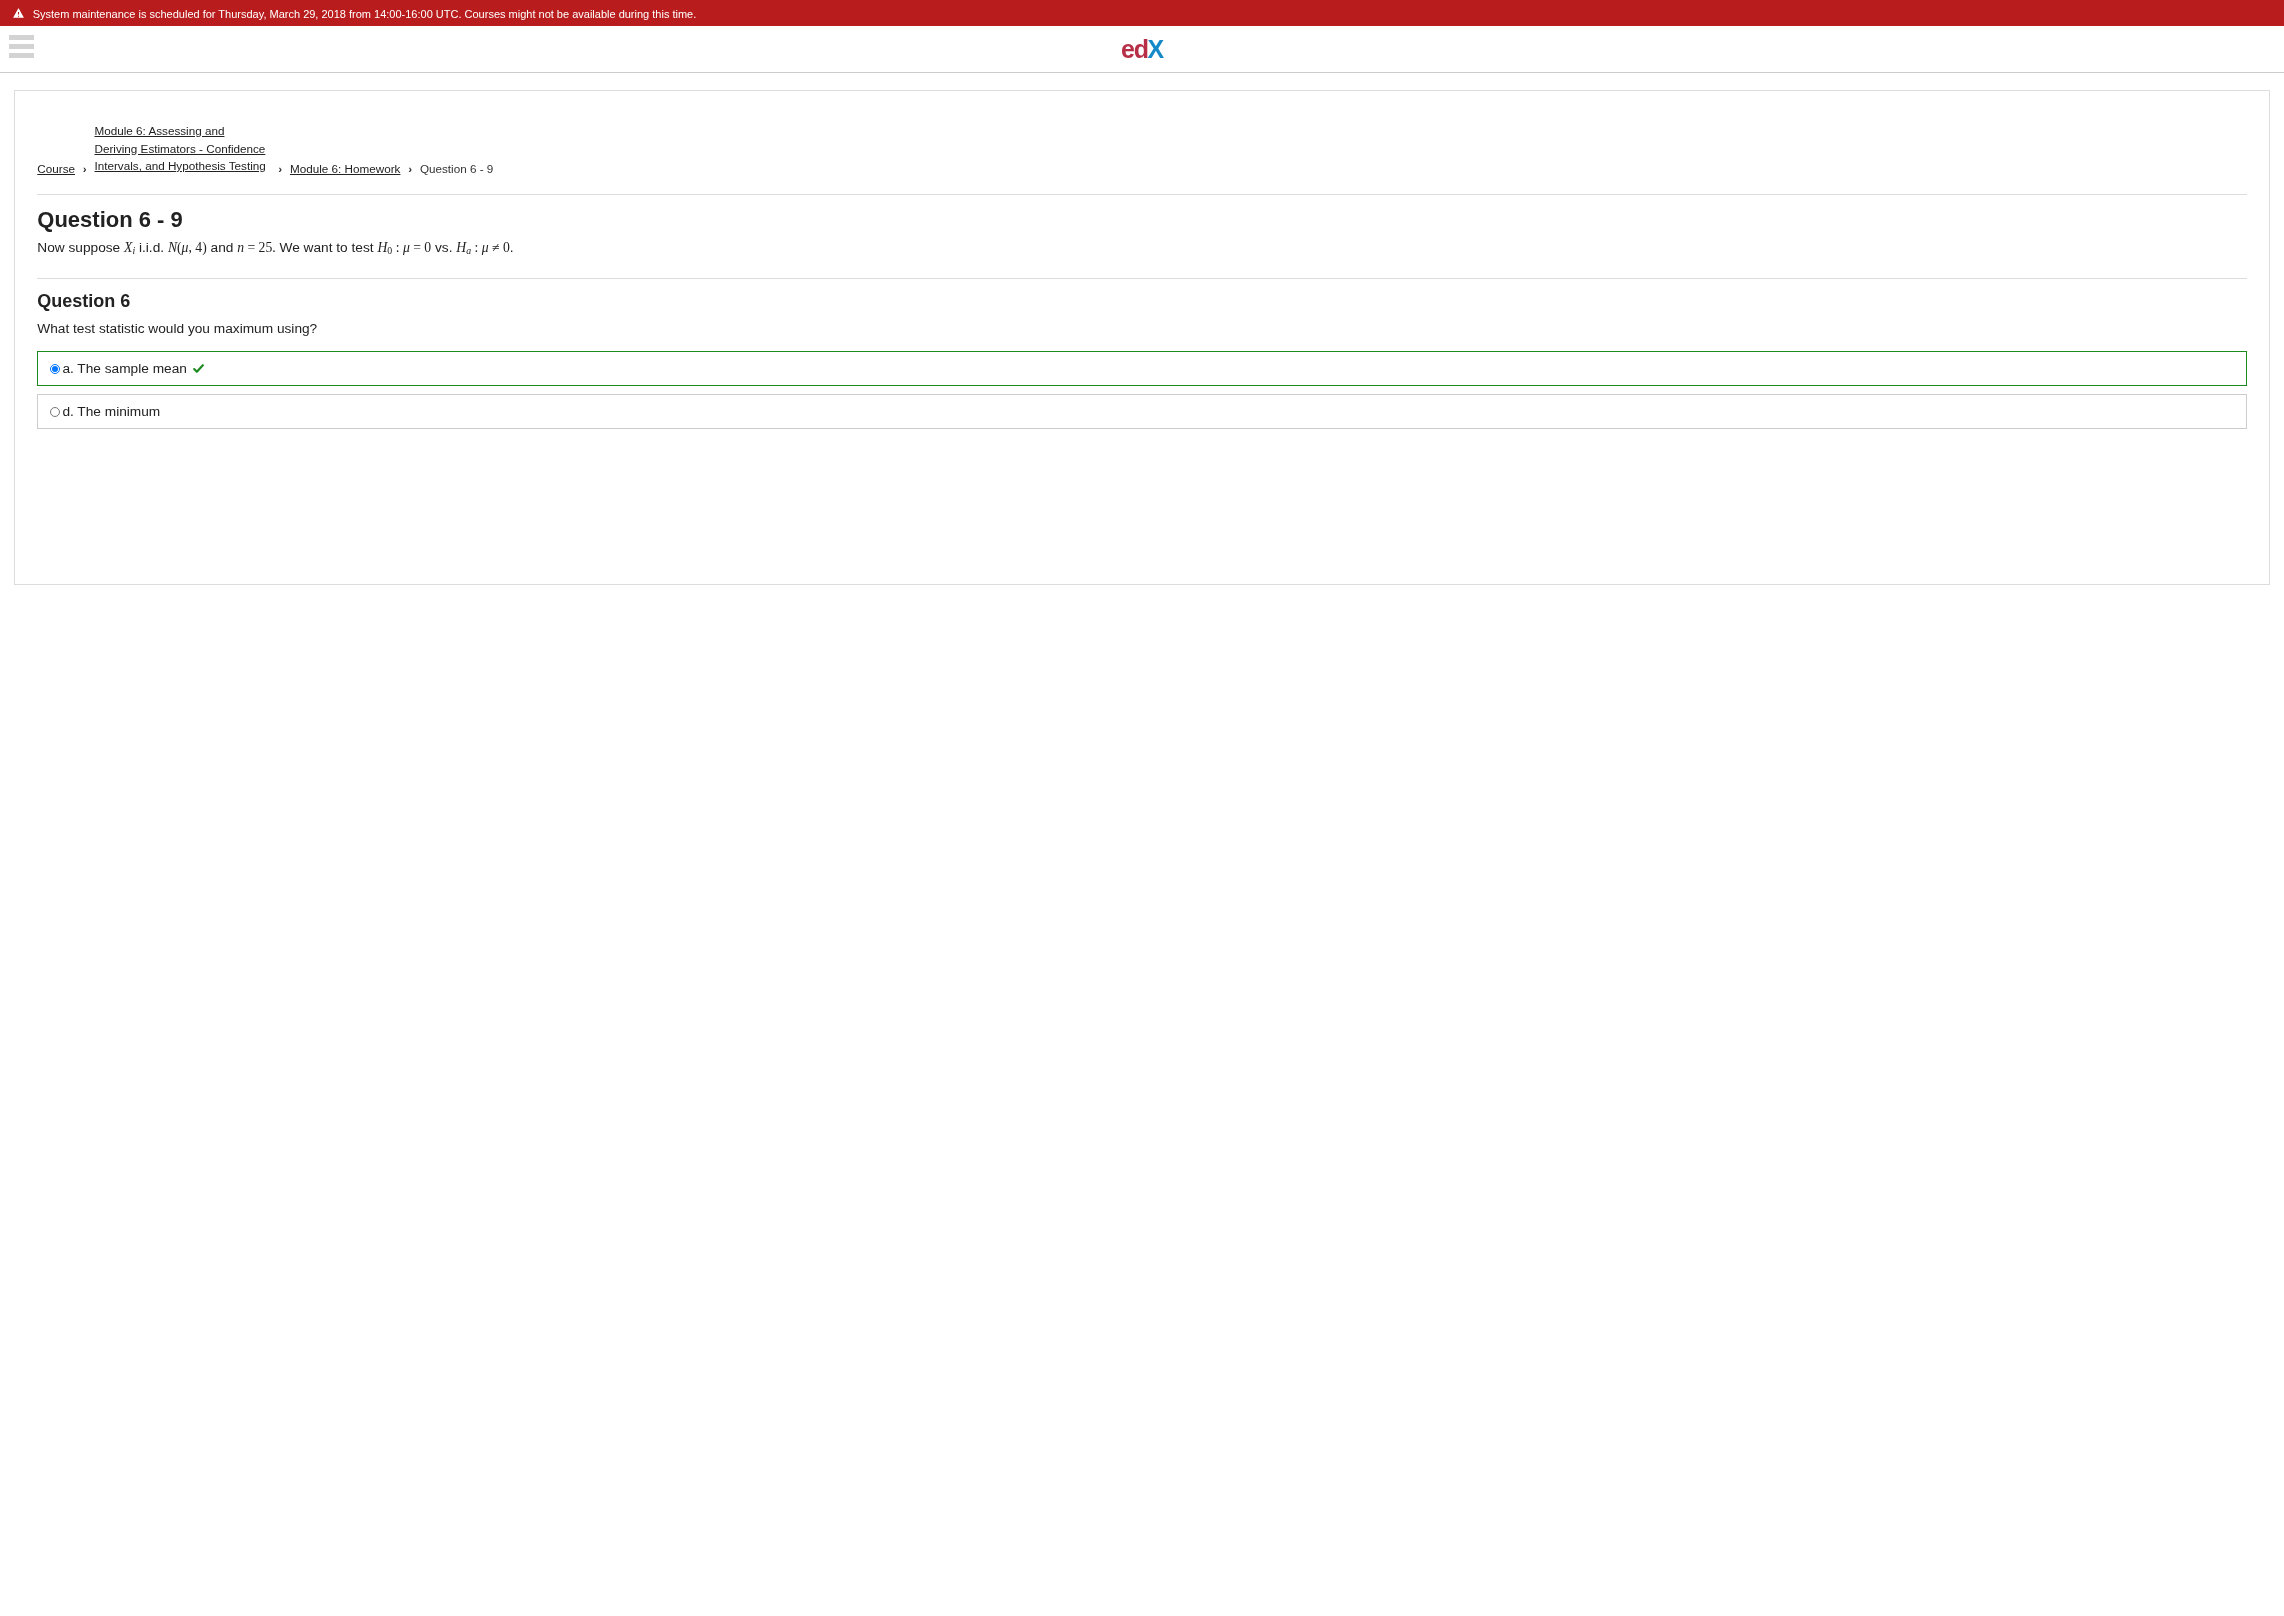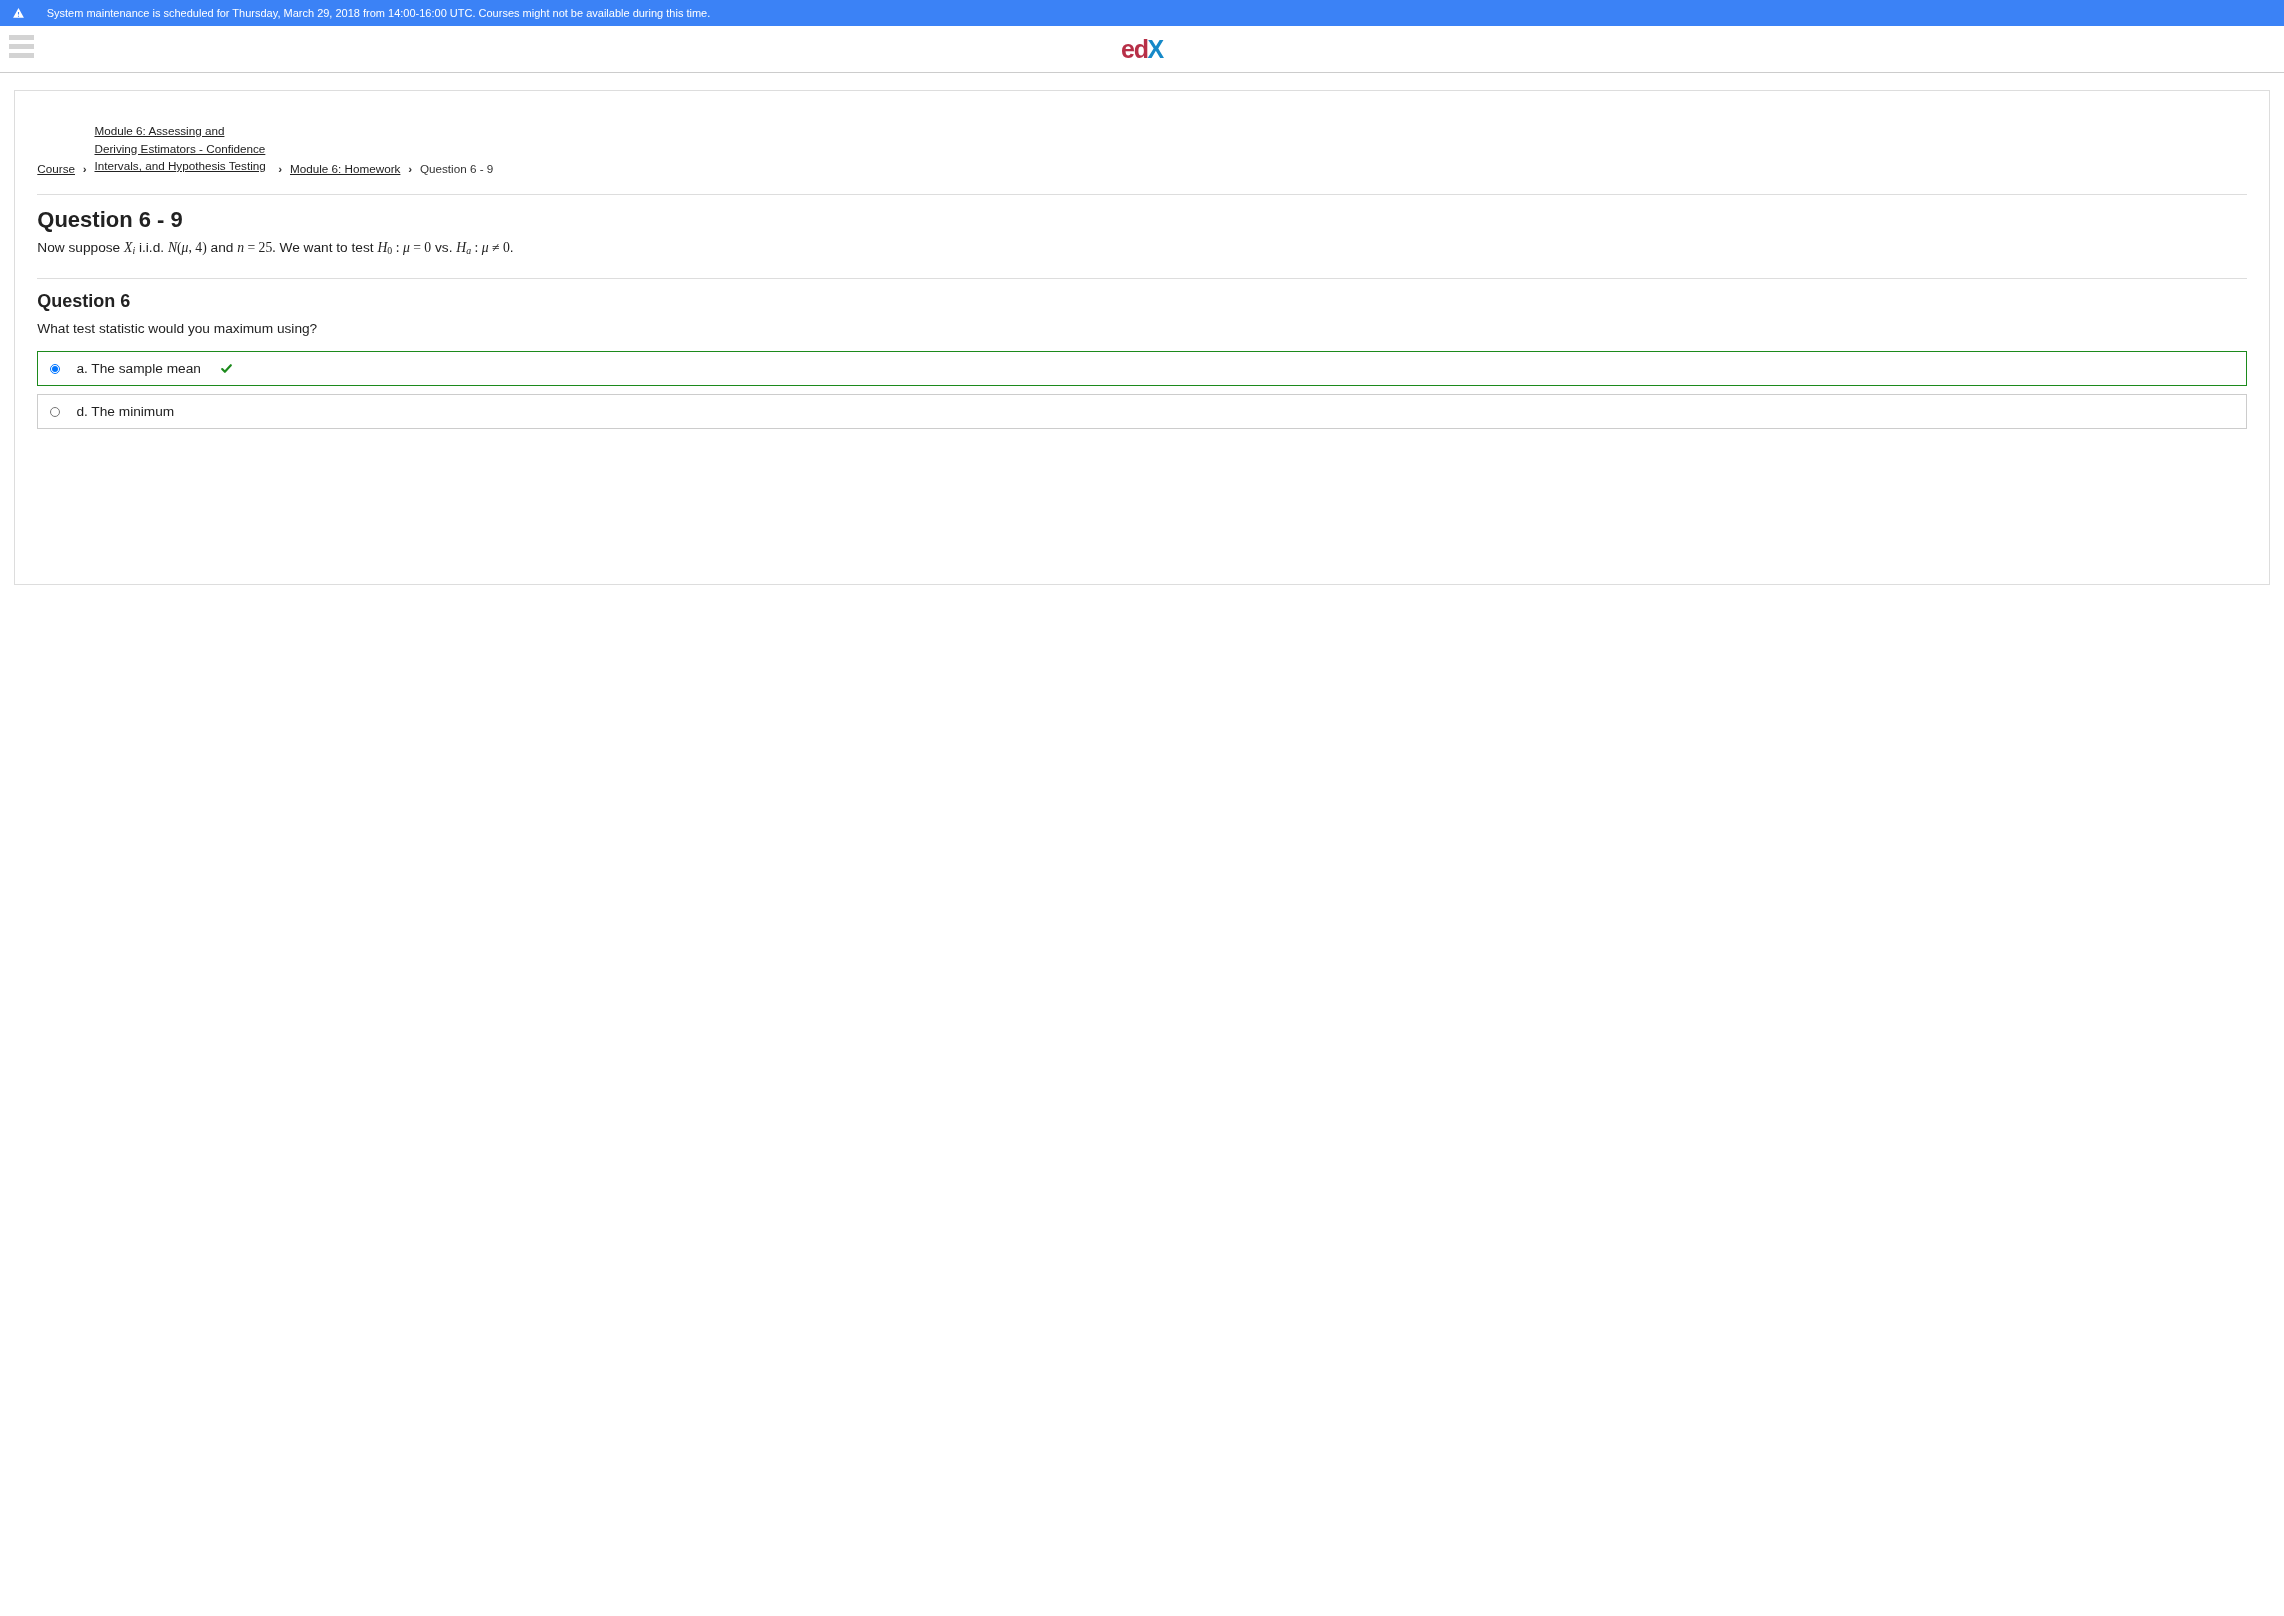--- a/index.html
+++ b/index.html
@@ -2,27 +2,27 @@
 <html style="font-size:10.4px"><head>
 <meta charset="utf-8">
 <style>
   * { margin: 0; padding: 0; box-sizing: border-box; }
   body {
     font-family: -apple-system, BlinkMacSystemFont, "Segoe UI", Helvetica, Arial, sans-serif;
     background: #fff;
     color: #222;
   }
   .banner {
-    background: #3b82f6;
+    background: #b91c1c;
     color: #fff;
     padding: 6.5px 11.7px;
     font-size: 11px;
     display: flex;
-    align-items: center;
-    gap: 22px;
+    align-items: flex-end;
+    gap: 8px;
   }
   .banner .warn-icon svg { display: block; }
   .hamburger {
     position: absolute;
     left: 9px;
     top: 9px;
     display: flex;
     flex-direction: column;
     gap: 3.9px;
     opacity: 0.25;
@@ -120,21 +120,21 @@
   .choices {
     display: flex;
     flex-direction: column;
     gap: 7.8px;
   }
   .choice {
     border: 0.7px solid #ccc;
     padding: 9px 11.7px;
     display: flex;
     align-items: center;
-    gap: 16px;
+    gap: 2px;
     font-size: 13.7px;
     cursor: pointer;
     background: #fff;
   }
   .choice.correct {
     border: 1.3px solid #1c8a1c;
   }
   .choice input[type="radio"] {
     width: 10.4px;
     height: 10.4px;

